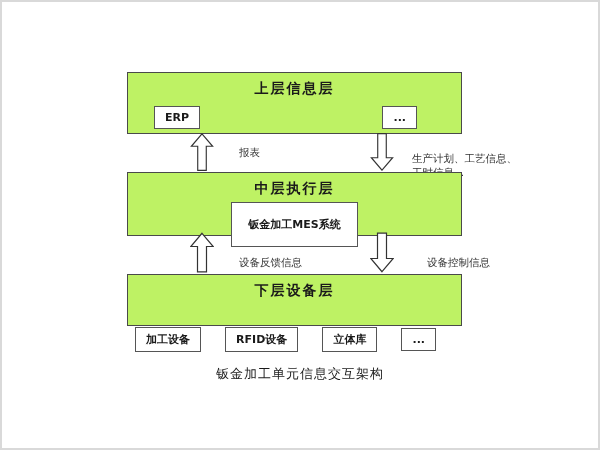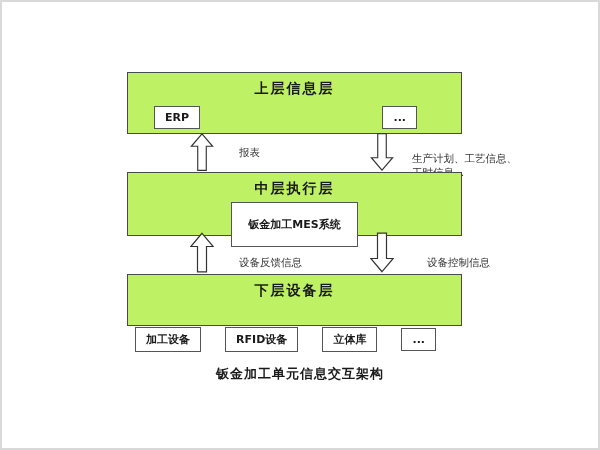--- a/index.html
+++ b/index.html
@@ -61,21 +61,21 @@
     font-size:10.5px;
     color:#333;
     line-height:1.35;
     margin-left:16px;
   }
   .caption {
     position:absolute;
     left:0; right:0;
     top:363px;
     text-align:center;
-    font-weight:bold;
+    font-weight:normal;
     font-size:13px;
     letter-spacing:1px;
     color:#1a1a1a;
   }
 </style>
 </head>
 <body>
 
 <div class="canvas">
 

